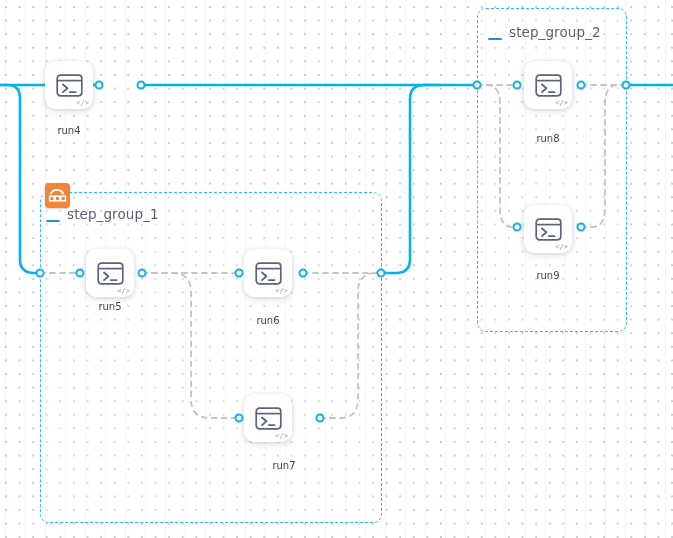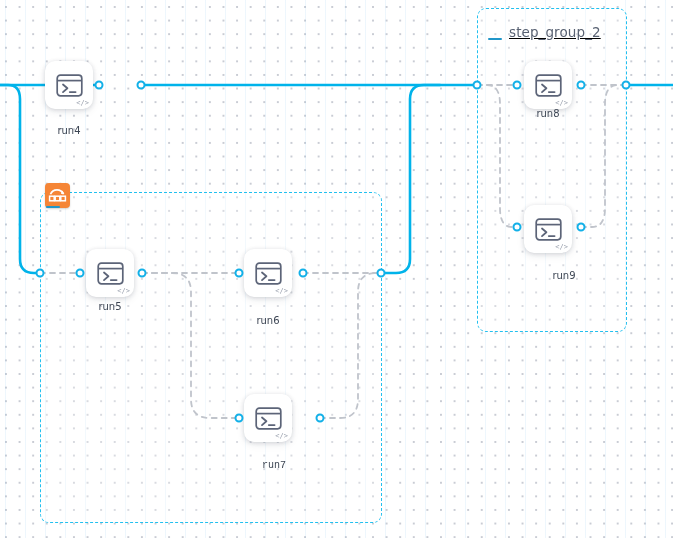--- a/index.html
+++ b/index.html
@@ -33,21 +33,20 @@
     border-radius: 9px;
     box-sizing: border-box;
     background: rgba(255,255,255,0.28);
   }
   .grp-head {
     position: absolute;
     display: flex;
     align-items: flex-end;
     gap: 7px;
     white-space: nowrap;
-    text-decoration: underline;
   }
   .grp-minus {
     display: inline-block;
     width: 14px;
     height: 2.4px;
     background: #2196c9;
     border-radius: 2px;
   }
   .grp-label {
     font-size: 13.5px;
@@ -131,20 +130,21 @@
         <svg width="25" height="25" viewBox="0 0 25 25">
           <path d="M5.5 11.2 A7 7 0 0 1 18.5 11.2" fill="none" stroke="#ffffff" stroke-width="1.7"></path>
           <path d="M17.2 7.6 L19.3 10.4 L15.9 10.9 Z" fill="#ffffff"></path>
           <rect x="4.6" y="13.2" width="4.6" height="4.6" fill="none" stroke="#ffffff" stroke-width="1.5"></rect>
           <rect x="10.2" y="13.2" width="4.6" height="4.6" fill="none" stroke="#ffffff" stroke-width="1.5"></rect>
           <rect x="15.8" y="13.2" width="4.6" height="4.6" fill="none" stroke="#ffffff" stroke-width="1.5"></rect>
         </svg>
       </div>
       <div class="grp-head" style="left: 46px; top: 206px;">
         <span class="grp-minus"></span>
+        <span class="grp-label" style="color: rgb(89, 98, 115);">step_group_1</span>
       </div>
       <div class="grp" style="left: 477px; top: 8px; width: 150px; height: 324px; border-color: rgb(34, 192, 239);"></div>
       <div class="grp-head" style="left: 488px; top: 24px;">
         <span class="grp-minus"></span>
         <span class="grp-label" style="color: rgb(89, 98, 115);">step_group_2</span>
       </div>
     </div>
   <div id="nodes-layer">
       <div class="node" style="left: 45px; top: 61px;">
         <span>
@@ -186,45 +186,45 @@
         <span>
           <svg class="term" width="27" height="23" viewBox="0 0 27 23">
             <rect x="1.2" y="1.2" width="24.6" height="20.6" rx="3.2" fill="none" stroke="#5c6478" stroke-width="1.7"></rect>
             <line x1="1.2" y1="6.6" x2="25.8" y2="6.6" stroke="#5c6478" stroke-width="1.7"></line>
             <polyline points="7,10.5 11.4,14.3 7,18.1" fill="none" stroke="#5c6478" stroke-width="1.8" stroke-linecap="round" stroke-linejoin="round"></polyline>
             <line x1="13.8" y1="18.1" x2="19.6" y2="18.1" stroke="#5c6478" stroke-width="1.8" stroke-linecap="round"></line>
           </svg>
         </span>
         <span class="codebadge">&lt;/&gt;</span>
       </div>
-      <div class="node-label" style="left: 274px; top: 460px; color: rgb(61, 70, 84); font-family: Liberation Mono, monospace;">run7</div>
+      <div class="node-label" style="left: 284px; top: 460px; color: rgb(61, 70, 84);">run7</div>
       <div class="node" style="left: 524px; top: 61px;">
         <span>
           <svg class="term" width="27" height="23" viewBox="0 0 27 23">
             <rect x="1.2" y="1.2" width="24.6" height="20.6" rx="3.2" fill="none" stroke="#5c6478" stroke-width="1.7"></rect>
             <line x1="1.2" y1="6.6" x2="25.8" y2="6.6" stroke="#5c6478" stroke-width="1.7"></line>
             <polyline points="7,10.5 11.4,14.3 7,18.1" fill="none" stroke="#5c6478" stroke-width="1.8" stroke-linecap="round" stroke-linejoin="round"></polyline>
             <line x1="13.8" y1="18.1" x2="19.6" y2="18.1" stroke="#5c6478" stroke-width="1.8" stroke-linecap="round"></line>
           </svg>
         </span>
         <span class="codebadge">&lt;/&gt;</span>
       </div>
-      <div class="node-label" style="left: 548px; top: 108px; color: rgb(61, 70, 84);">run8</div>
+      <div class="node-label" style="left: 548px; top: 133px; color: rgb(61, 70, 84);">run8</div>
       <div class="node" style="left: 524px; top: 205px;">
         <span>
           <svg class="term" width="27" height="23" viewBox="0 0 27 23">
             <rect x="1.2" y="1.2" width="24.6" height="20.6" rx="3.2" fill="none" stroke="#5c6478" stroke-width="1.7"></rect>
             <line x1="1.2" y1="6.6" x2="25.8" y2="6.6" stroke="#5c6478" stroke-width="1.7"></line>
             <polyline points="7,10.5 11.4,14.3 7,18.1" fill="none" stroke="#5c6478" stroke-width="1.8" stroke-linecap="round" stroke-linejoin="round"></polyline>
             <line x1="13.8" y1="18.1" x2="19.6" y2="18.1" stroke="#5c6478" stroke-width="1.8" stroke-linecap="round"></line>
           </svg>
         </span>
         <span class="codebadge">&lt;/&gt;</span>
       </div>
-      <div class="node-label" style="left: 564px; top: 270px; color: rgb(61, 70, 84);">run9</div>
+      <div class="node-label" style="left: 548px; top: 270px; color: rgb(61, 70, 84);">run9</div>
     </div>
   <div id="ports-layer">
       <div class="port" style="left: 99px; top: 85px; border-color: rgb(18, 176, 232);"></div>
       <div class="port" style="left: 141px; top: 85px; border-color: rgb(18, 176, 232);"></div>
       <div class="port" style="left: 80px; top: 273px; border-color: rgb(18, 176, 232);"></div>
       <div class="port" style="left: 142px; top: 273px; border-color: rgb(18, 176, 232);"></div>
       <div class="port" style="left: 239px; top: 273px; border-color: rgb(18, 176, 232);"></div>
       <div class="port" style="left: 303px; top: 273px; border-color: rgb(18, 176, 232);"></div>
       <div class="port" style="left: 239px; top: 418px; border-color: rgb(18, 176, 232);"></div>
       <div class="port" style="left: 320px; top: 418px; border-color: rgb(18, 176, 232);"></div>

